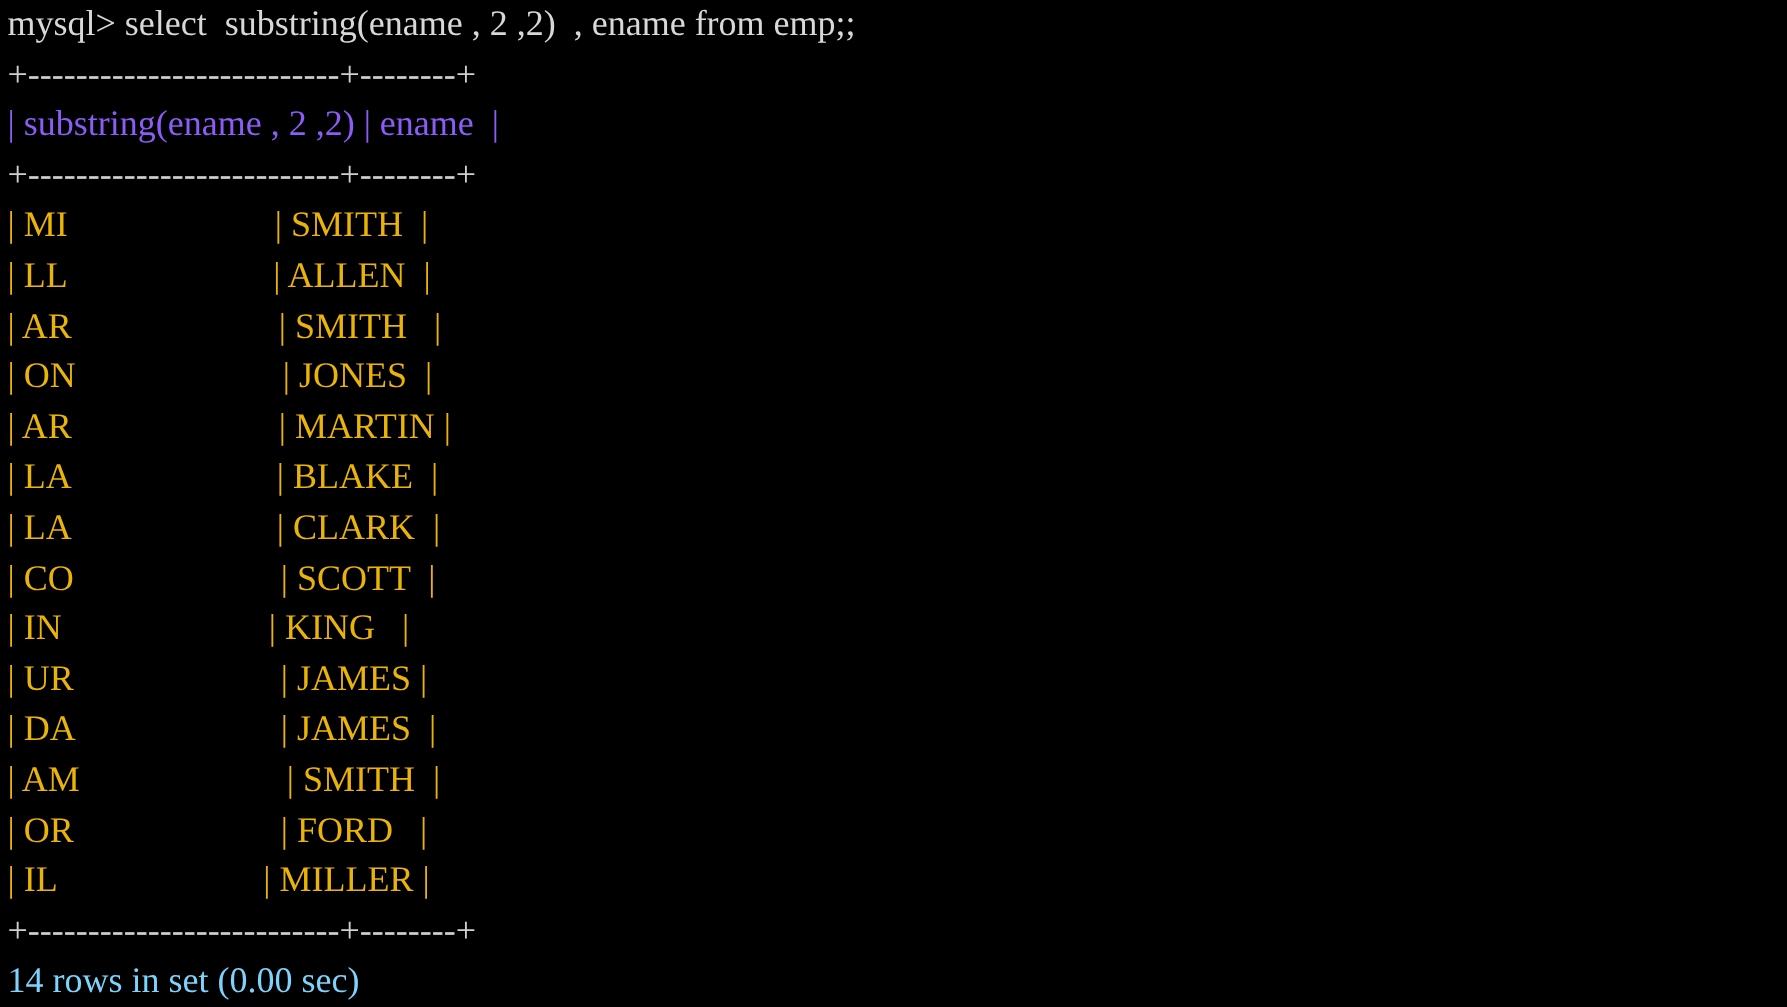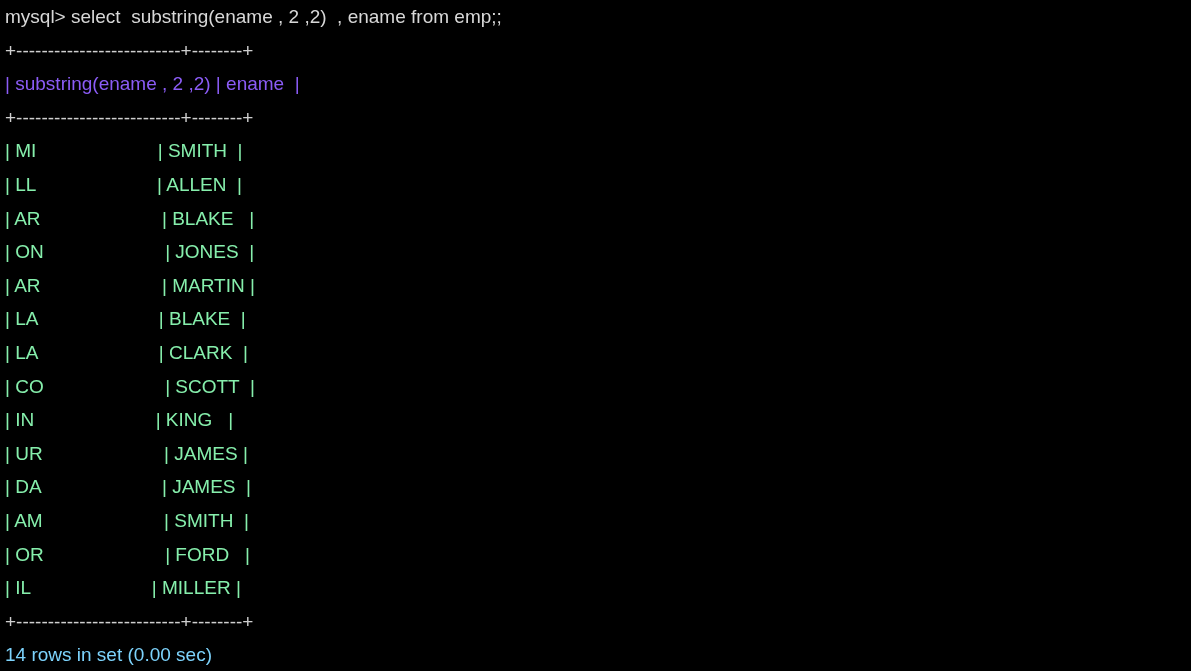--- a/index.html
+++ b/index.html
@@ -24,47 +24,47 @@
     letter-spacing: 0px;
     padding: 0;
     box-sizing: border-box;
     position: relative;
   }
   .term-line {
     white-space: pre;
     margin: 0;
     padding: 0 0 0 5px;
     height: 33.6px;
-    font-family: Liberation Sans, sans-serif;
-    font-size: 19px;
+    font-family: Liberation Serif, serif;
+    font-size: 24px;
     line-height: 33.6px;
     color: #d8d8d8;
   }
   .term-line.prompt-line { color: #d8d8d8; }
   .term-line.rule-line { color: #cfcfcf; }
   .term-line.header-line { color: #8b5cf6; }
-  .term-line.data-line { color: #86efac; }
+  .term-line.data-line { color: #eab308; }
   .term-line.status-line { color: #7dd3fc; }
 </style>
 </head>
 <body>
 
 <div id="terminal">
 
   <div class="term-line prompt-line">mysql&gt; select  substring(ename , 2 ,2)  , ename from emp;;</div>
 
   <div class="term-line rule-line">+--------------------------+--------+</div>
 
   <div class="term-line header-line">| substring(ename , 2 ,2) | ename  |</div>
 
   <div class="term-line rule-line">+--------------------------+--------+</div>
 
   <div class="term-line data-line">| MI                       | SMITH  |</div>
   <div class="term-line data-line">| LL                       | ALLEN  |</div>
-  <div class="term-line data-line">| AR                       | BLAKE   |</div>
+  <div class="term-line data-line">| AR                       | SMITH   |</div>
   <div class="term-line data-line">| ON                       | JONES  |</div>
   <div class="term-line data-line">| AR                       | MARTIN |</div>
   <div class="term-line data-line">| LA                       | BLAKE  |</div>
   <div class="term-line data-line">| LA                       | CLARK  |</div>
   <div class="term-line data-line">| CO                       | SCOTT  |</div>
   <div class="term-line data-line">| IN                       | KING   |</div>
   <div class="term-line data-line">| UR                       | JAMES |</div>
   <div class="term-line data-line">| DA                       | JAMES  |</div>
   <div class="term-line data-line">| AM                       | SMITH  |</div>
   <div class="term-line data-line">| OR                       | FORD   |</div>

